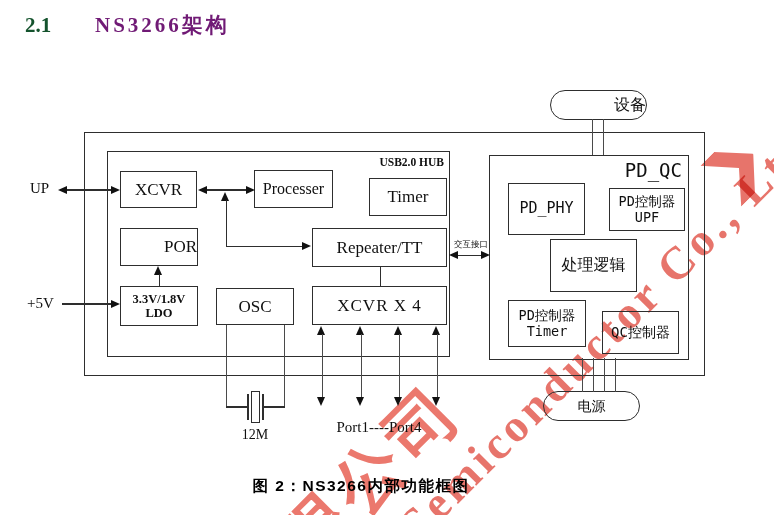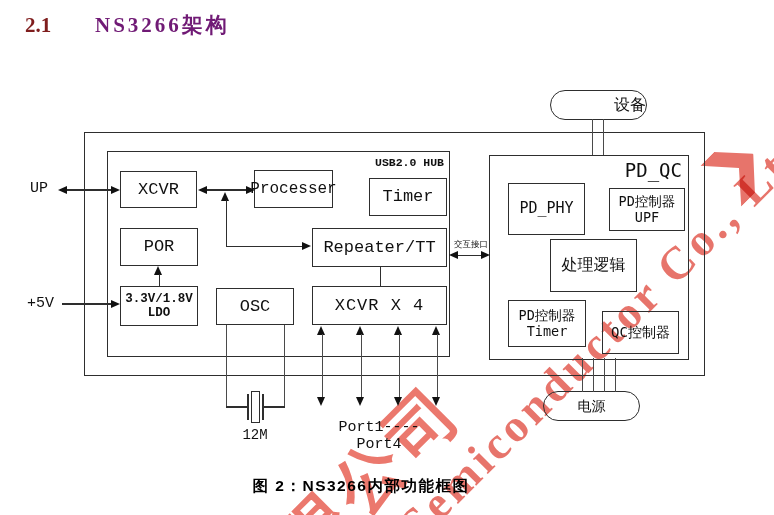--- a/index.html
+++ b/index.html
@@ -2,30 +2,30 @@
 <html><head>
 <meta charset="utf-8">
 <style>
   * { margin:0; padding:0; box-sizing:border-box; }
   body { background:#ffffff; }
   .page {
     position:relative; width:774px; height:515px; background:#fff;
     overflow:hidden; font-family:"Liberation Serif", serif; color:#111;
   }
   
-  .sec-num { position:absolute; left:25px; top:13px; font-size:21px; font-weight:bold; color:#7f1d1d; }
+  .sec-num { position:absolute; left:25px; top:13px; font-size:21px; font-weight:bold; color:#14532d; }
   .sec-title { position:absolute; left:95px; top:11px; font-size:21px; font-weight:bold; color:#701a75; letter-spacing:3px; }
   
   .frame { position:absolute; border:1.5px solid #2e2e2e; background:transparent; }
   .bx {
     position:absolute; border:1.4px solid #2e2e2e; background:transparent;
     display:flex; flex-direction:column; align-items:center; justify-content:center;
     text-align:center; line-height:1.15; color:#101010;
   }
-  .serif-lbl { font-family:Liberation Mono, monospace; }
+  .serif-lbl { font-family:Liberation Serif, serif; }
   .mono-lbl  { font-family:"DejaVu Sans Mono", monospace; }
   .stadium { border-radius:15px; }
   
   .hl { position:absolute; height:1.5px; background:#2e2e2e; }
   .vl { position:absolute; width:1.5px; background:#2e2e2e; }
   .vl-gray { background:#4a4a4a; }
   
   .ah { position:absolute; width:0; height:0; }
   .ah-up    { border-left:4.5px solid transparent; border-right:4.5px solid transparent; border-bottom:9.5px solid #111; }
   .ah-down  { border-left:4.5px solid transparent; border-right:4.5px solid transparent; border-top:9.5px solid #111; }
@@ -72,21 +72,21 @@
 
   <div class="bx serif-lbl" style="left:120px; top:171px; width:77px; height:37px; font-size:17px;">
       <span>XCVR</span>
     </div>
   <div class="bx serif-lbl" style="left:254px; top:170px; width:79px; height:38px; font-size:16px;">
       <span>Processer</span>
     </div>
   <div class="bx serif-lbl" style="left:369px; top:178px; width:78px; height:38px; font-size:17px;">
       <span>Timer</span>
     </div>
-  <div class="bx serif-lbl" style="left:120px; top:228px; width:78px; height:38px; font-size:17px;">
+  <div class="bx serif-lbl" style="left:120px; top:228px; width:78px; height:38px; font-size:17px;align-items:flex-end;">
       <span>POR</span>
     </div>
   <div class="bx serif-lbl" style="left:312px; top:228px; width:135px; height:39px; font-size:17px;">
       <span>Repeater/TT</span>
     </div>
   <div class="bx serif-lbl" style="left:120px; top:286px; width:78px; height:40px; font-size:12.5px; font-weight:bold;">
     <span>3.3V/1.8V</span>
     <span>LDO</span>
   </div>
   <div class="bx serif-lbl" style="left:216px; top:288px; width:78px; height:37px; font-size:17px;">

